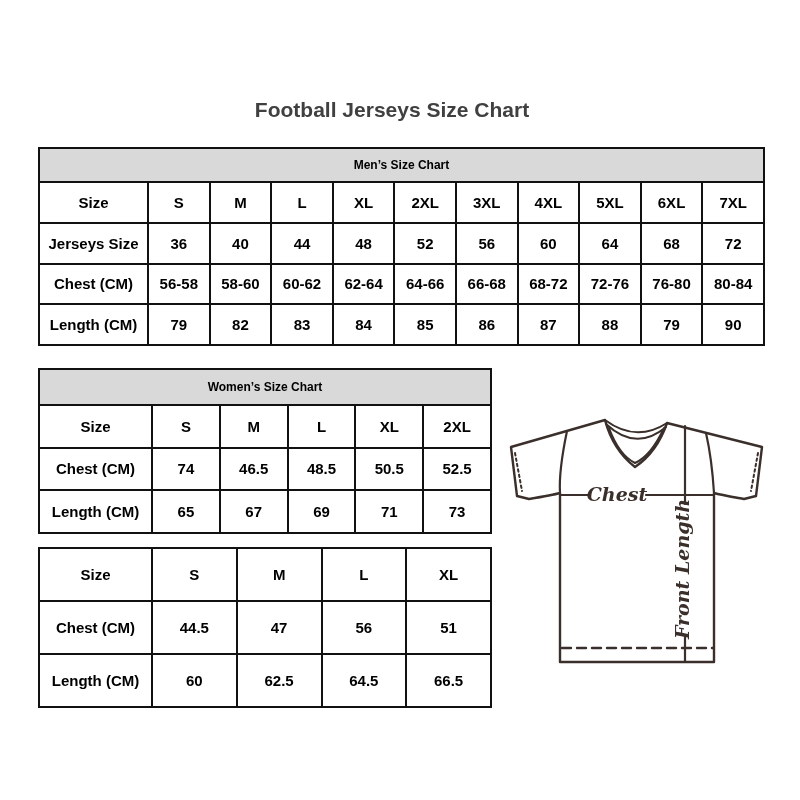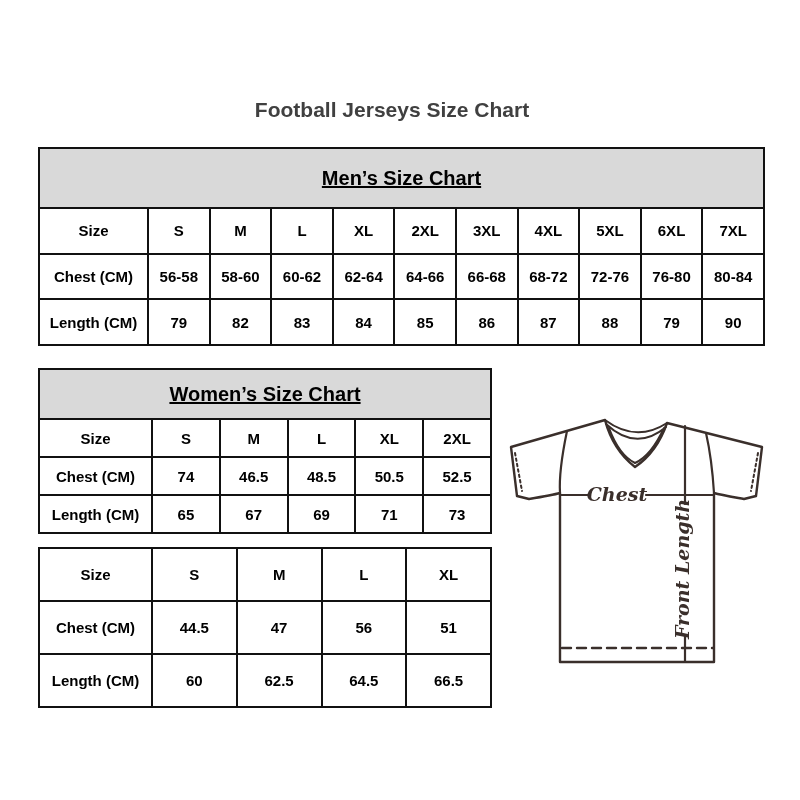--- a/index.html
+++ b/index.html
@@ -15,21 +15,21 @@
   .tbl table {
     border-collapse:collapse; table-layout:fixed;
     width:100%; height:100%;
   }
   .tbl th, .tbl td {
     border:2px solid #111111; padding:0;
     text-align:center; vertical-align:middle;
     font-weight:bold; font-size:15px; color:#000;
     overflow:hidden; white-space:nowrap;
   }
-  .tbl th { background:#d9d9d9; font-size:20px;text-decoration:underline; }
+  .tbl th { background:#d9d9d9; font-size:12px; }
   .mens   { left:38px; top:147px; width:727px; height:199px; }
   .womens { left:38px; top:368px; width:454px; height:166px; }
   .youth  { left:38px; top:547px; width:454px; height:161px; }
   .mens   col.c-label { width:109px; }
   .womens col.c-label { width:113px; }
   .youth  col.c-label { width:113px; }
   .jersey { position:absolute; left:495px; top:395px; }
   .dlabel {
     font-family:"DejaVu Serif", serif;
     font-style:italic; font-weight:bold;
@@ -58,20 +58,33 @@
             <td>S</td>
             <td>M</td>
             <td>L</td>
             <td>XL</td>
             <td>2XL</td>
             <td>3XL</td>
             <td>4XL</td>
             <td>5XL</td>
             <td>6XL</td>
             <td>7XL</td>
+          </tr>
+          <tr>
+            <td>Jerseys Size</td>
+            <td>36</td>
+            <td>40</td>
+            <td>44</td>
+            <td>48</td>
+            <td>52</td>
+            <td>56</td>
+            <td>60</td>
+            <td>64</td>
+            <td>68</td>
+            <td>72</td>
           </tr>
           <tr>
             <td>Chest (CM)</td>
             <td>56-58</td>
             <td>58-60</td>
             <td>60-62</td>
             <td>62-64</td>
             <td>64-66</td>
             <td>66-68</td>
             <td>68-72</td>

